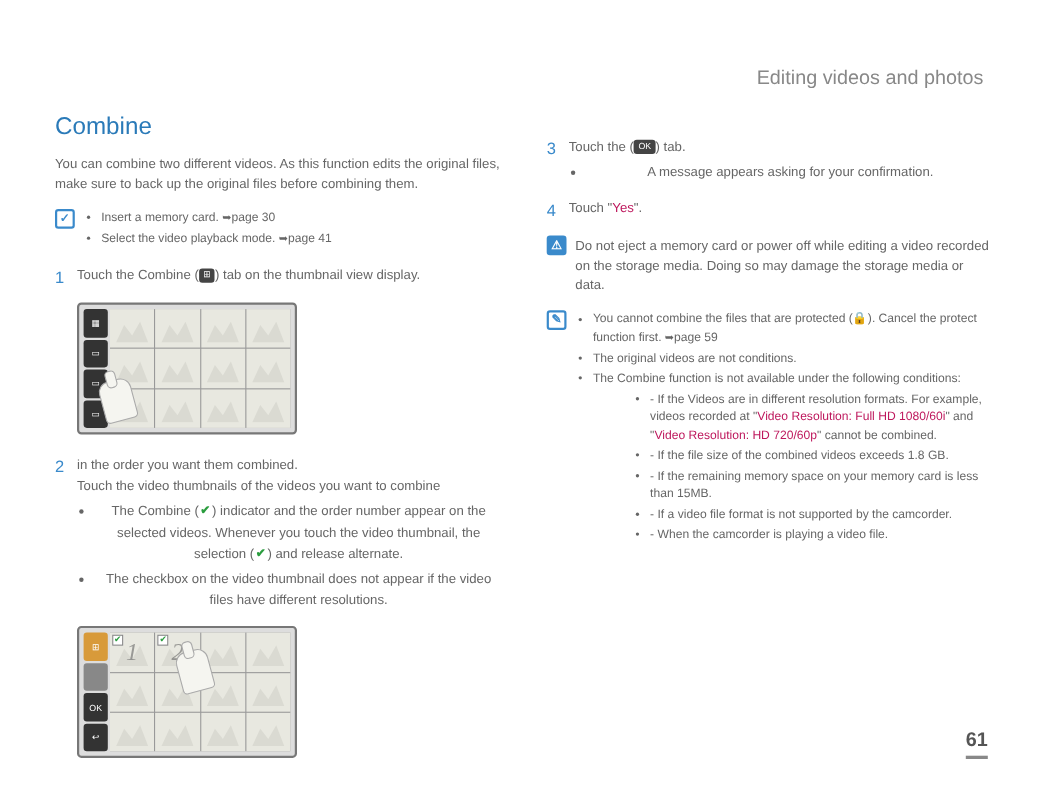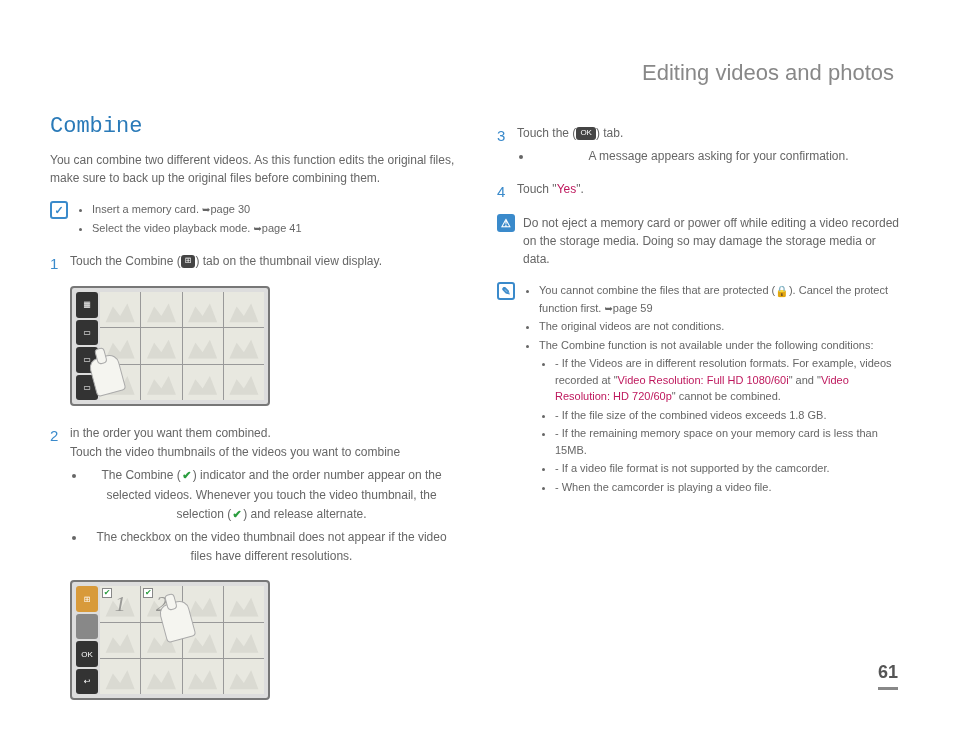--- a/index.html
+++ b/index.html
@@ -10,31 +10,30 @@
     font-family: Arial, Helvetica, sans-serif;
     color: #555;
     font-size: 12px;
     position: relative;
     padding: 60px 50px 40px 50px;
   }
   .header {
     position: absolute;
     top: 60px;
     right: 60px;
-    font-size: 22px;
+    font-size: 18px;
     color: #888;
     font-weight: 300;
   }
   .title {
     font-size: 22px;
     color: #2a7ab8;
     font-weight: 400;
     margin-bottom: 12px;
-    margin-top: 44px;
-    font-family: Liberation Mono, monospace;
+    margin-top: 32px;
   }
   .columns {
     display: flex;
     gap: 40px;
     margin-top: 10px;
   }
   .col {
     flex: 1;
     width: 50%;
   }
@@ -104,21 +103,21 @@
   }
   .step-body > ul li { margin-bottom: 4px; text-align: center; }
   .sub-list {
     list-style: none;
     padding-left: 8px;
     margin-top: 2px;
   }
   .sub-list li::before {
     content: "- ";
   }
-  .sub-list li { margin-bottom: 2px; font-size: 11px; }
+  .sub-list li { margin-bottom: 2px; font-size: 11px; margin-left: 36px; }
   .inline-icon {
     display: inline-flex;
     align-items: center;
     justify-content: center;
     height: 13px;
     background: #444;
     color: #fff;
     border-radius: 3px;
     font-size: 8px;
     padding: 0 4px;

